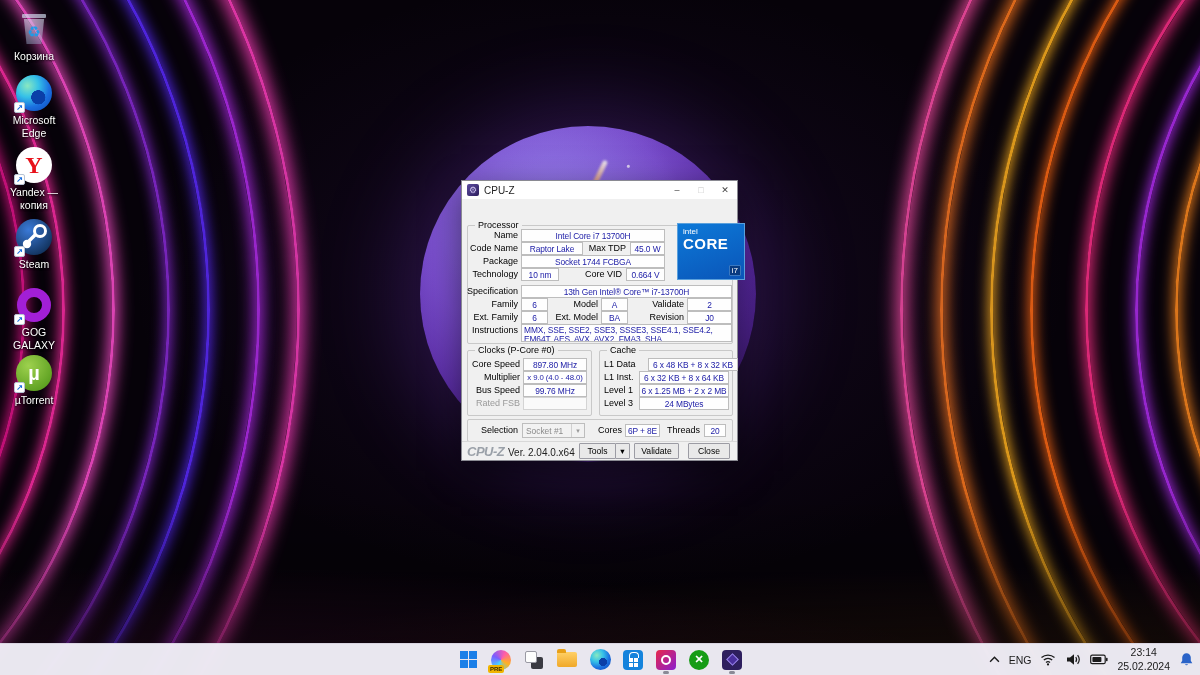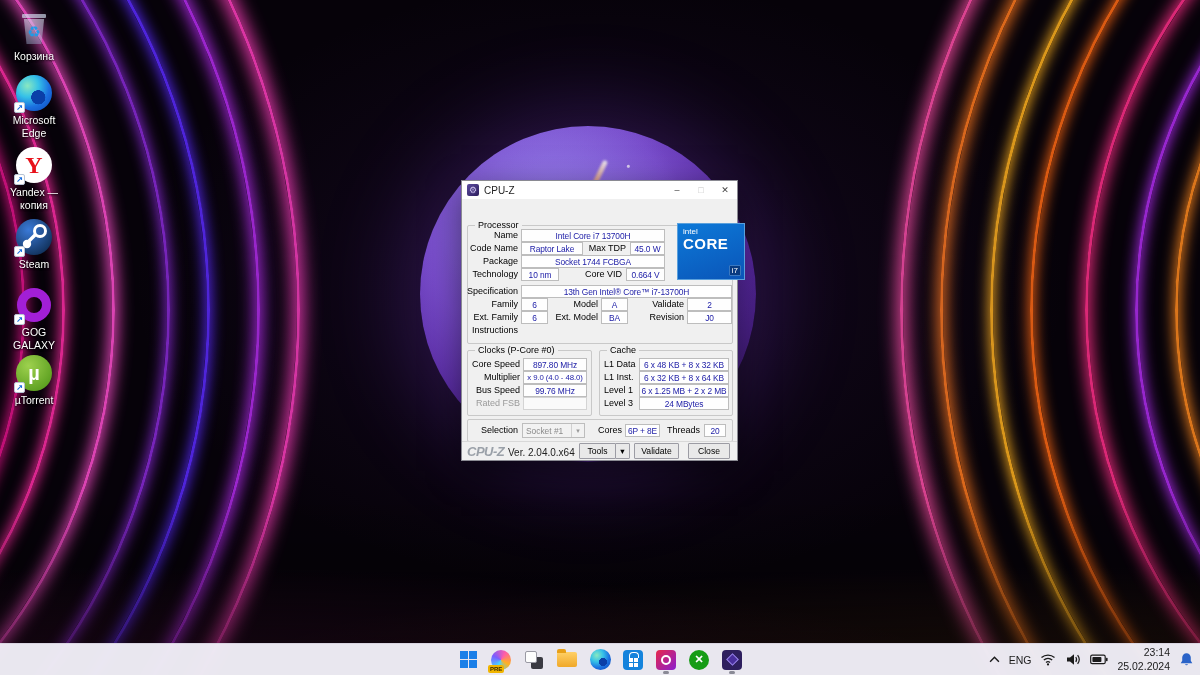--- a/index.html
+++ b/index.html
@@ -130,21 +130,21 @@
   .store .wgrid { display:grid; grid-template-columns:4px 4px; grid-template-rows:4px 4px; gap:1px; }
   .store .wgrid div { background:#fff; }
   .redapp { width:20px; height:20px; border-radius:4px; background:linear-gradient(135deg,#e8274a,#8a1fd0); display:flex; align-items:center; justify-content:center; }
   .redapp .ringi { width:10px; height:10px; border:2px solid #fff; border-radius:50%; }
   .xbox { width:20px; height:20px; border-radius:50%; background:#169c16; color:#fff; font-size:11px; font-weight:bold;
     display:flex; align-items:center; justify-content:center; }
   .cpuzapp { width:20px; height:20px; border-radius:4px; background:#2e1f5e; display:flex; align-items:center; justify-content:center; }
   .cpuzapp .dia { width:9px; height:9px; border:1.5px solid #9a86e8; transform:rotate(45deg); background:#4a2f9e; }
   .tray { position:absolute; right:6px; top:0; height:100%; display:flex; align-items:center; gap:9px; color:#1b1b1b; }
   .tray .txt { font-size:10.5px; }
-  .clock { text-align:right; font-size:10.5px; line-height:1.25; }
+  .clock { text-align:center; font-size:10.5px; line-height:1.25; }
   svg.ticon { display:block; }
 </style>
 </head>
 <body>
 
 <div class="wallpaper">
 
   <div class="ring" style="width:910px;height:910px;left:-885px;top:-145px;border-color:#e0138a;box-shadow:0 0 14px 2px #e0138a,inset 0 0 14px 2px #e0138a;"></div>
   <div class="ring" style="width:990px;height:990px;left:-925px;top:-185px;border-color:#ff2da6;box-shadow:0 0 14px 2px #ff2da6,inset 0 0 14px 2px #ff2da6;"></div>
   <div class="ring" style="width:1090px;height:1090px;left:-975px;top:-235px;border-color:#ff4fd0;box-shadow:0 0 16px 3px #ff4fd0,inset 0 0 16px 3px #ff4fd0;"></div>
@@ -264,38 +264,39 @@
   <div class="fld" style="left:139px;top:117px;width:27px;">A</div>
   <div class="lbl" style="left:178px;top:117px;width:44px;">Validate</div>
   <div class="fld" style="left:225px;top:117px;width:45px;">2</div>
   <div class="lbl" style="left:2px;top:130px;width:54px;">Ext. Family</div>
   <div class="fld" style="left:59px;top:130px;width:27px;">6</div>
   <div class="lbl" style="left:90px;top:130px;width:46px;">Ext. Model</div>
   <div class="fld" style="left:139px;top:130px;width:27px;">BA</div>
   <div class="lbl" style="left:178px;top:130px;width:44px;">Revision</div>
   <div class="fld" style="left:225px;top:130px;width:45px;">J0</div>
   <div class="lbl" style="left:2px;top:143px;width:54px;">Instructions</div>
+  <div class="fld multi" style="left:59px;top:143px;width:211px;height:18px;">MMX, SSE, SSE2, SSE3, SSSE3, SSE4.1, SSE4.2, EM64T, AES, AVX, AVX2, FMA3, SHA</div>
 
   <div class="grp" style="left:5px;top:169px;width:125px;height:66px;">
     <div class="grp-label">Clocks (P-Core #0)</div>
   </div>
   <div class="lbl" style="left:4px;top:177px;width:54px;">Core Speed</div>
   <div class="fld" style="left:61px;top:177px;width:64px;">897.80 MHz</div>
   <div class="lbl" style="left:4px;top:190px;width:54px;">Multiplier</div>
   <div class="fld" style="left:61px;top:190px;width:64px;font-size:7.8px;">x 9.0 (4.0 - 48.0)</div>
   <div class="lbl" style="left:4px;top:203px;width:54px;">Bus Speed</div>
   <div class="fld" style="left:61px;top:203px;width:64px;">99.76 MHz</div>
   <div class="lbl gray" style="left:4px;top:216px;width:54px;">Rated FSB</div>
   <div class="fld empty" style="left:61px;top:216px;width:64px;"></div>
 
   <div class="grp" style="left:137px;top:169px;width:134px;height:66px;">
     <div class="grp-label">Cache</div>
   </div>
   <div class="lbl left" style="left:142px;top:177px;width:33px;">L1 Data</div>
-  <div class="fld" style="left:177px;top:177px;width:90px;">6 x 48 KB + 8 x 32 KB</div>
+  <div class="fld" style="left:186px;top:177px;width:90px;">6 x 48 KB + 8 x 32 KB</div>
   <div class="lbl left" style="left:142px;top:190px;width:33px;">L1 Inst.</div>
   <div class="fld" style="left:177px;top:190px;width:90px;">6 x 32 KB + 8 x 64 KB</div>
   <div class="lbl left" style="left:142px;top:203px;width:33px;">Level 1</div>
   <div class="fld" style="left:177px;top:203px;width:90px;">6 x 1.25 MB + 2 x 2 MB</div>
   <div class="lbl left" style="left:142px;top:216px;width:33px;">Level 3</div>
   <div class="fld" style="left:177px;top:216px;width:90px;">24 MBytes</div>
 
   <div class="grp" style="left:5px;top:238px;width:266px;height:23px;"></div>
   <div class="lbl" style="left:12px;top:243px;width:44px;">Selection</div>
   <div class="combo" style="left:60px;top:242px;width:63px;">

